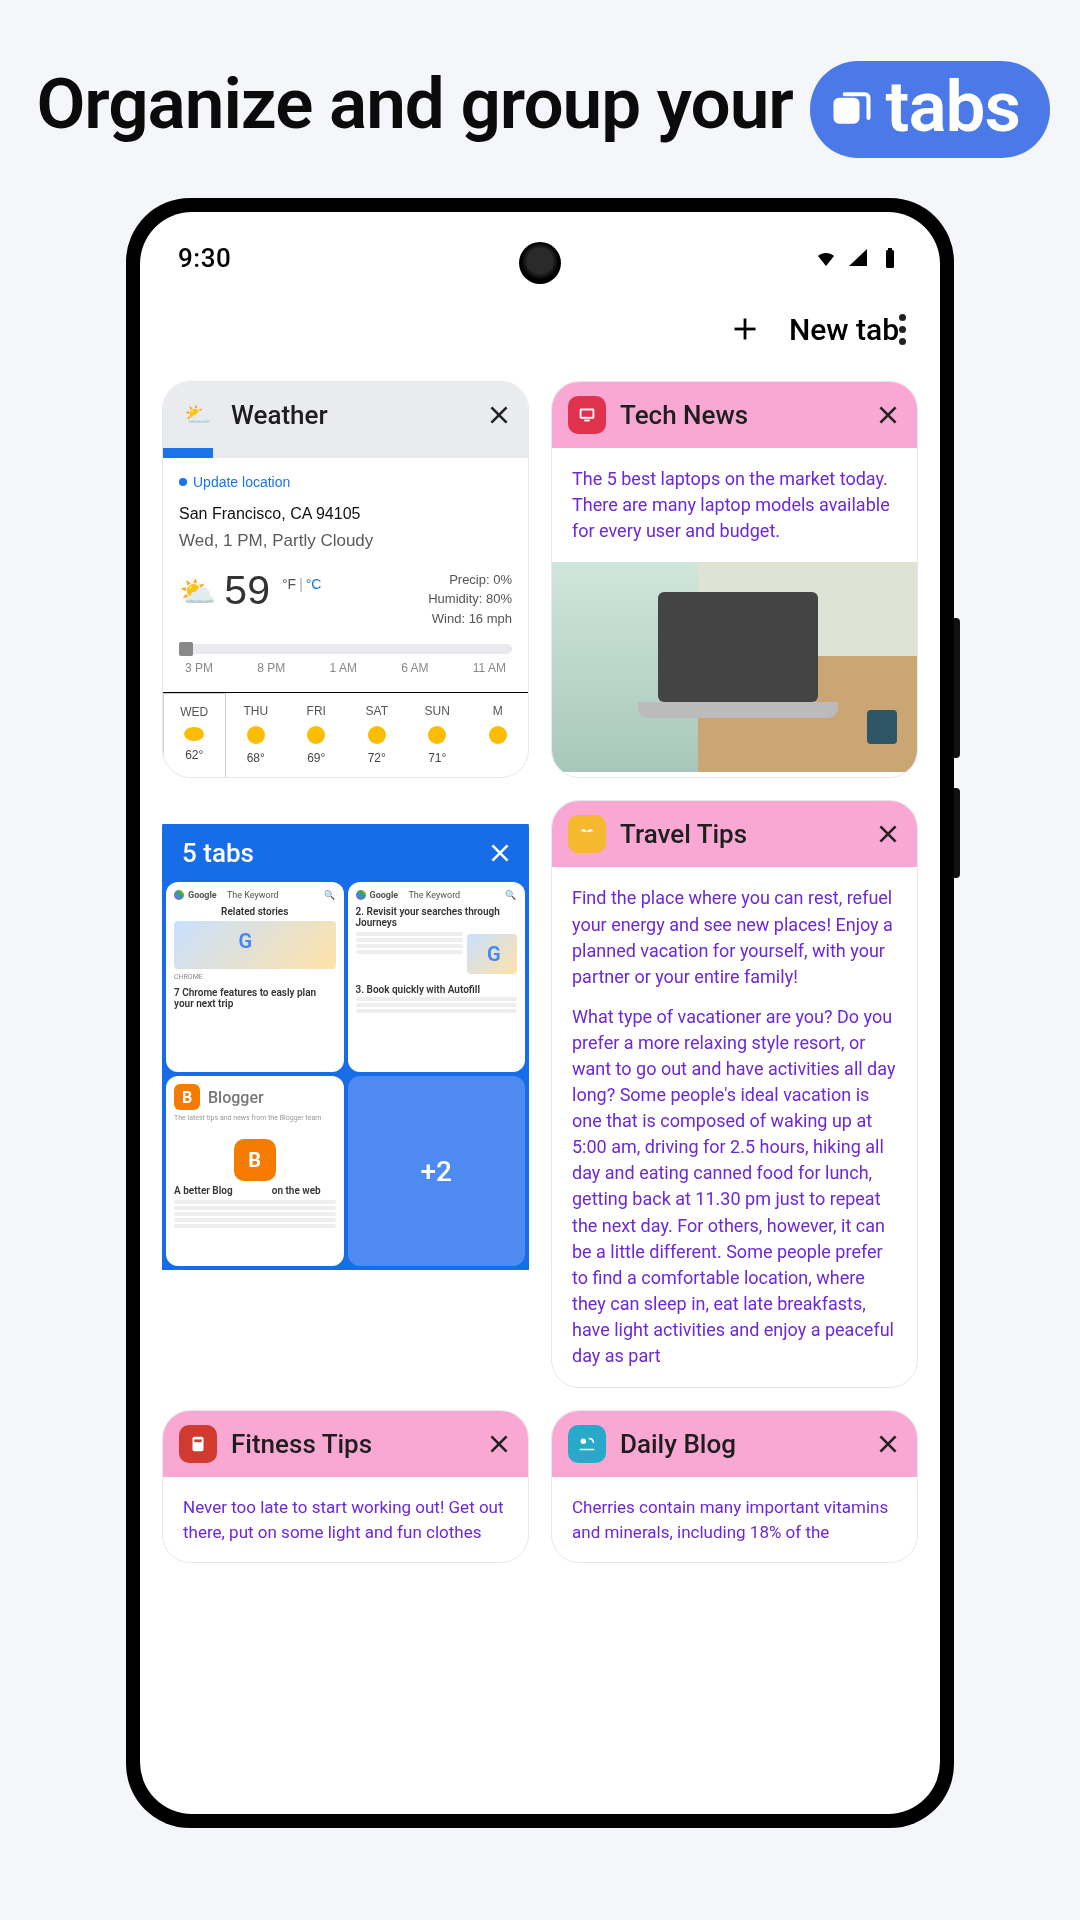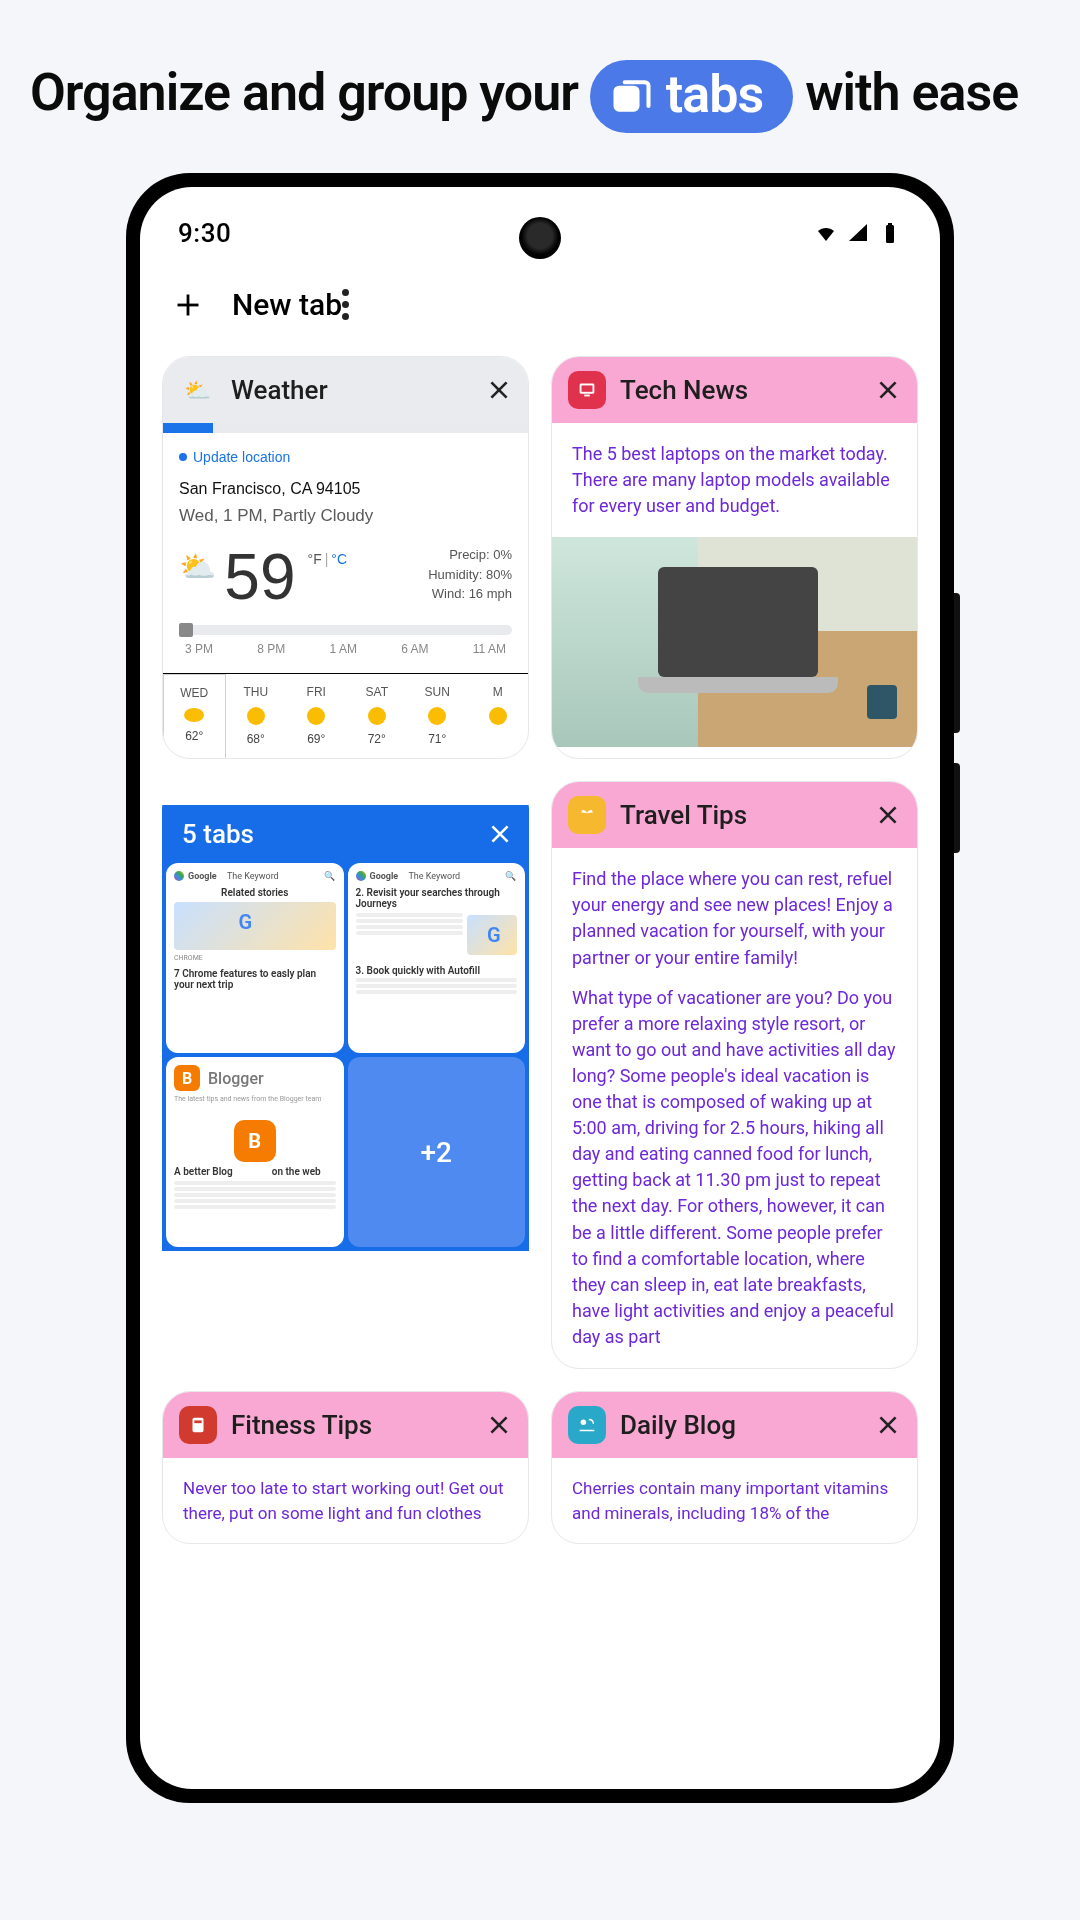--- a/index.html
+++ b/index.html
@@ -7,22 +7,22 @@
   font-family: -apple-system, 'Segoe UI', Roboto, Helvetica, Arial, sans-serif;
   background: #f4f6f9;
   width: 1080px;
   height: 1920px;
   overflow: hidden;
   -webkit-font-smoothing: antialiased;
 }
 
 
 h1.headline {
-  text-align: left;
-  font-size: 52px;
+  text-align: right;
+  font-size: 71px;
   font-weight: 600;
   line-height: 1.25;
   padding: 60px 30px 0;
   color: #0b0b0b;
   letter-spacing: -1px;
 }
 .pill {
   display: inline-flex;
   align-items: center;
   background: #4b79e8;
@@ -79,21 +79,21 @@
   width: 42px; height: 42px;
   border-radius: 50%;
   background: radial-gradient(circle at 50% 45%, #2a2a2a 0 40%, #000 60%);
 }
 
 .status-icons { display:flex; gap:8px; align-items:center; }
 .status-icons svg { width: 24px; height: 24px; fill:#000; }
 
 
 .app-header {
-  display:flex; align-items:center; justify-content:flex-start;
+  display:flex; align-items:center; justify-content:flex-end;
   padding: 26px 34px 12px;
 }
 .new-tab { display:flex; align-items:center; gap: 30px; font-size: 30px; font-weight: 500; }
 .plus-icon { width: 28px; height: 28px; stroke:#000; stroke-width: 2.4; }
 .more-dots { display:flex; flex-direction:column; gap:5px; }
 .more-dots span { width:7px; height:7px; border-radius:50%; background:#222; }
 
 
 .tab-grid {
   display:grid;
@@ -131,21 +131,21 @@
 .wx-topbar { height:10px; display:flex; }
 .wx-topbar span:first-child { width:50px; background:#1a73e8; }
 .wx-topbar span:last-child { flex:1; background:#e8eaed; }
 .wx-inner { padding: 14px 16px 0; }
 .wx-update { color:#1a73e8; font-size:14px; display:flex; align-items:center; gap:6px; }
 .wx-update::before { content:''; width:8px; height:8px; border-radius:50%; background:#1a73e8; }
 .wx-loc { font-size:16px; font-weight:500; margin-top:10px; color:#111; }
 .wx-when { font-size:17px; color:#5a5a5a; margin-top:4px; }
 .wx-main { display:flex; align-items:flex-start; margin-top:16px; }
 .wx-temp { display:flex; align-items:flex-start; gap:12px; }
-.wx-temp-num { font-size:64px; font-weight:400; color:#333; line-height:1;text-align:center; }
+.wx-temp-num { font-size:41px; font-weight:400; color:#333; line-height:1;text-align:center; }
 .wx-units { font-size:14px; margin-top:4px; }
 .wx-units .f { color:#555; }
 .wx-units .sep { color:#aaa; margin:0 3px; }
 .wx-units .c { color:#1a73e8; }
 .wx-stats { margin-left:auto; text-align:right; font-size:13px; color:#555; line-height:1.5; }
 .wx-slider { height:10px; background:#e8eaed; border-radius:5px; margin:16px 0 6px; position:relative; }
 .wx-slider::before { content:''; position:absolute; left:0; top:-2px; width:14px; height:14px; background:#888; border-radius:2px; }
 .wx-hours { display:flex; font-size:12px; color:#888; justify-content:space-between; padding:0 6px 14px; }
 .wx-days { display:flex; font-size:12px; color:#555; border-top:1px solid #000000; }
 .wx-day { flex:1; text-align:center; padding:10px 0; }
@@ -191,21 +191,21 @@
 </head>
 <body>
 
 <h1 class="headline">
   <span>Organize and group your </span><span class="pill">
     <svg viewBox="0 0 24 24" fill="none" stroke="#fff" stroke-width="2.2" stroke-linecap="round">
       <rect x="3" y="8" width="12" height="12" rx="2" fill="#fff"></rect>
       <path d="M8 5h11a2 2 0 0 1 2 2v11"></path>
     </svg>
     <span>tabs</span>
-  </span><span> with ease</span>
+  </span>
 </h1>
 
 <div class="phone-frame">
   <div class="phone-side-btn b1"></div>
   <div class="phone-side-btn b2"></div>
   <div class="phone-screen">
     <div class="camera-hole"></div>
 
     <div class="status-bar">
       <div class="time">9:30</div>

